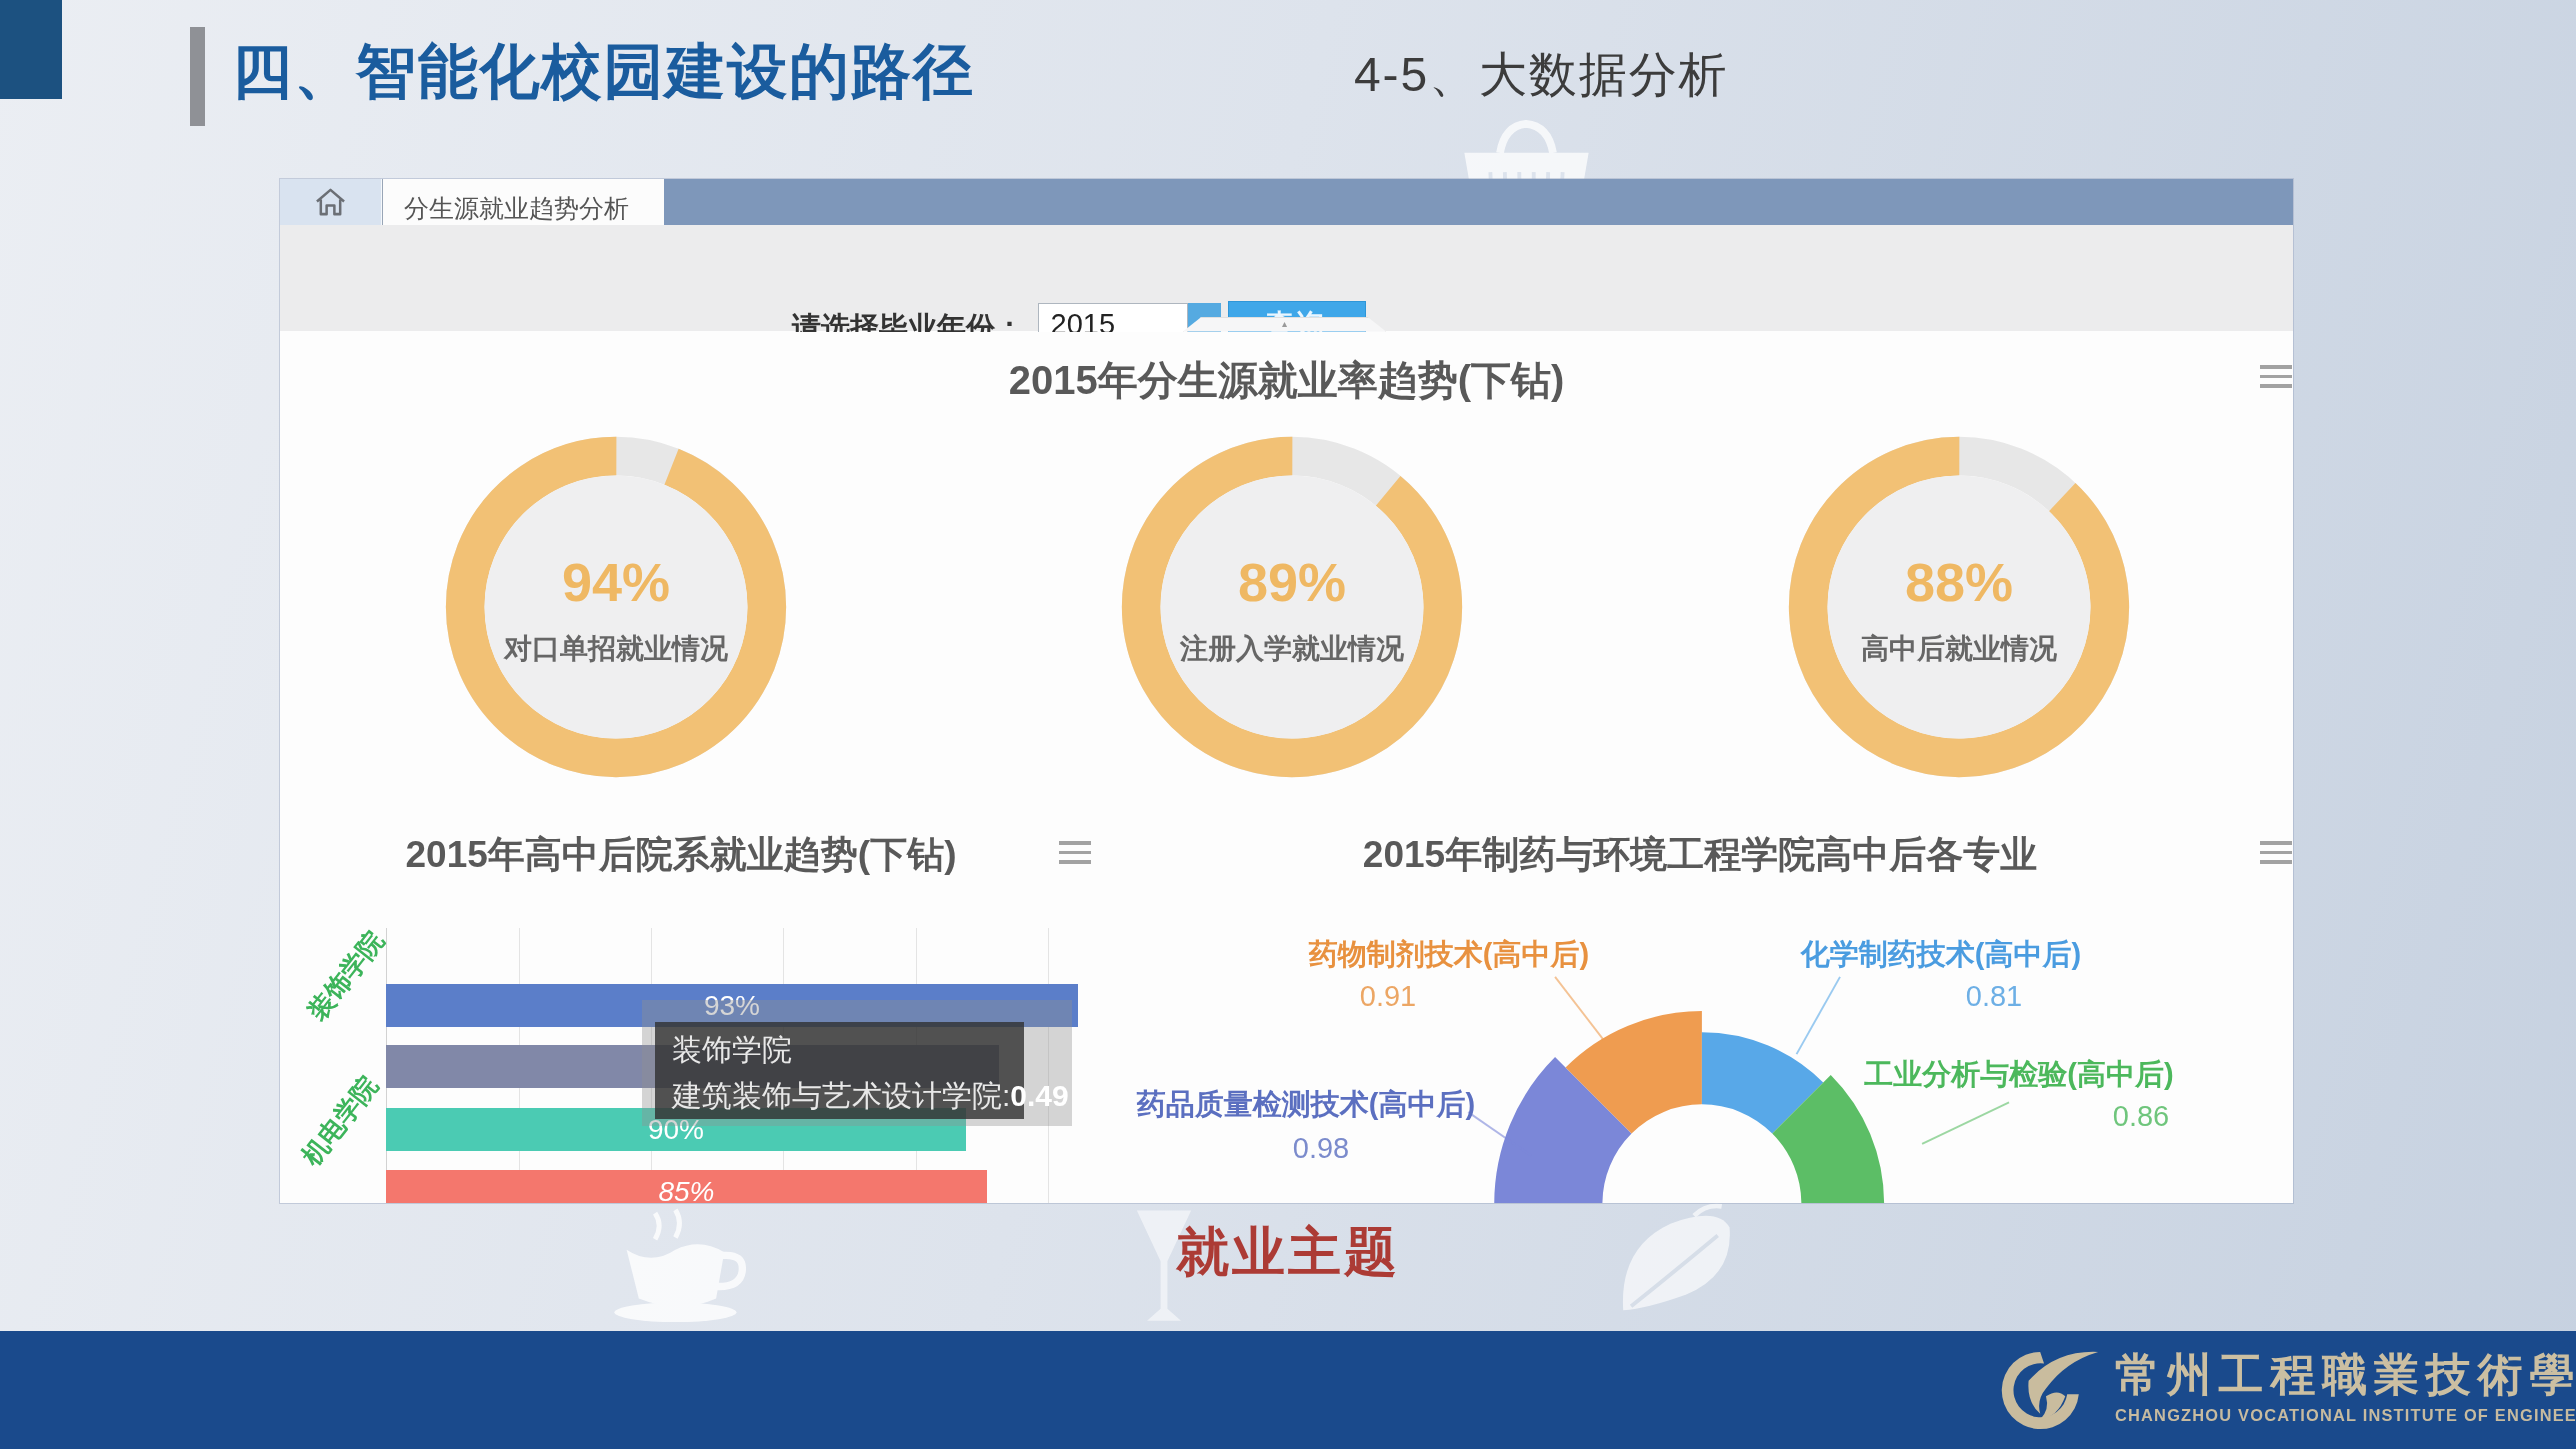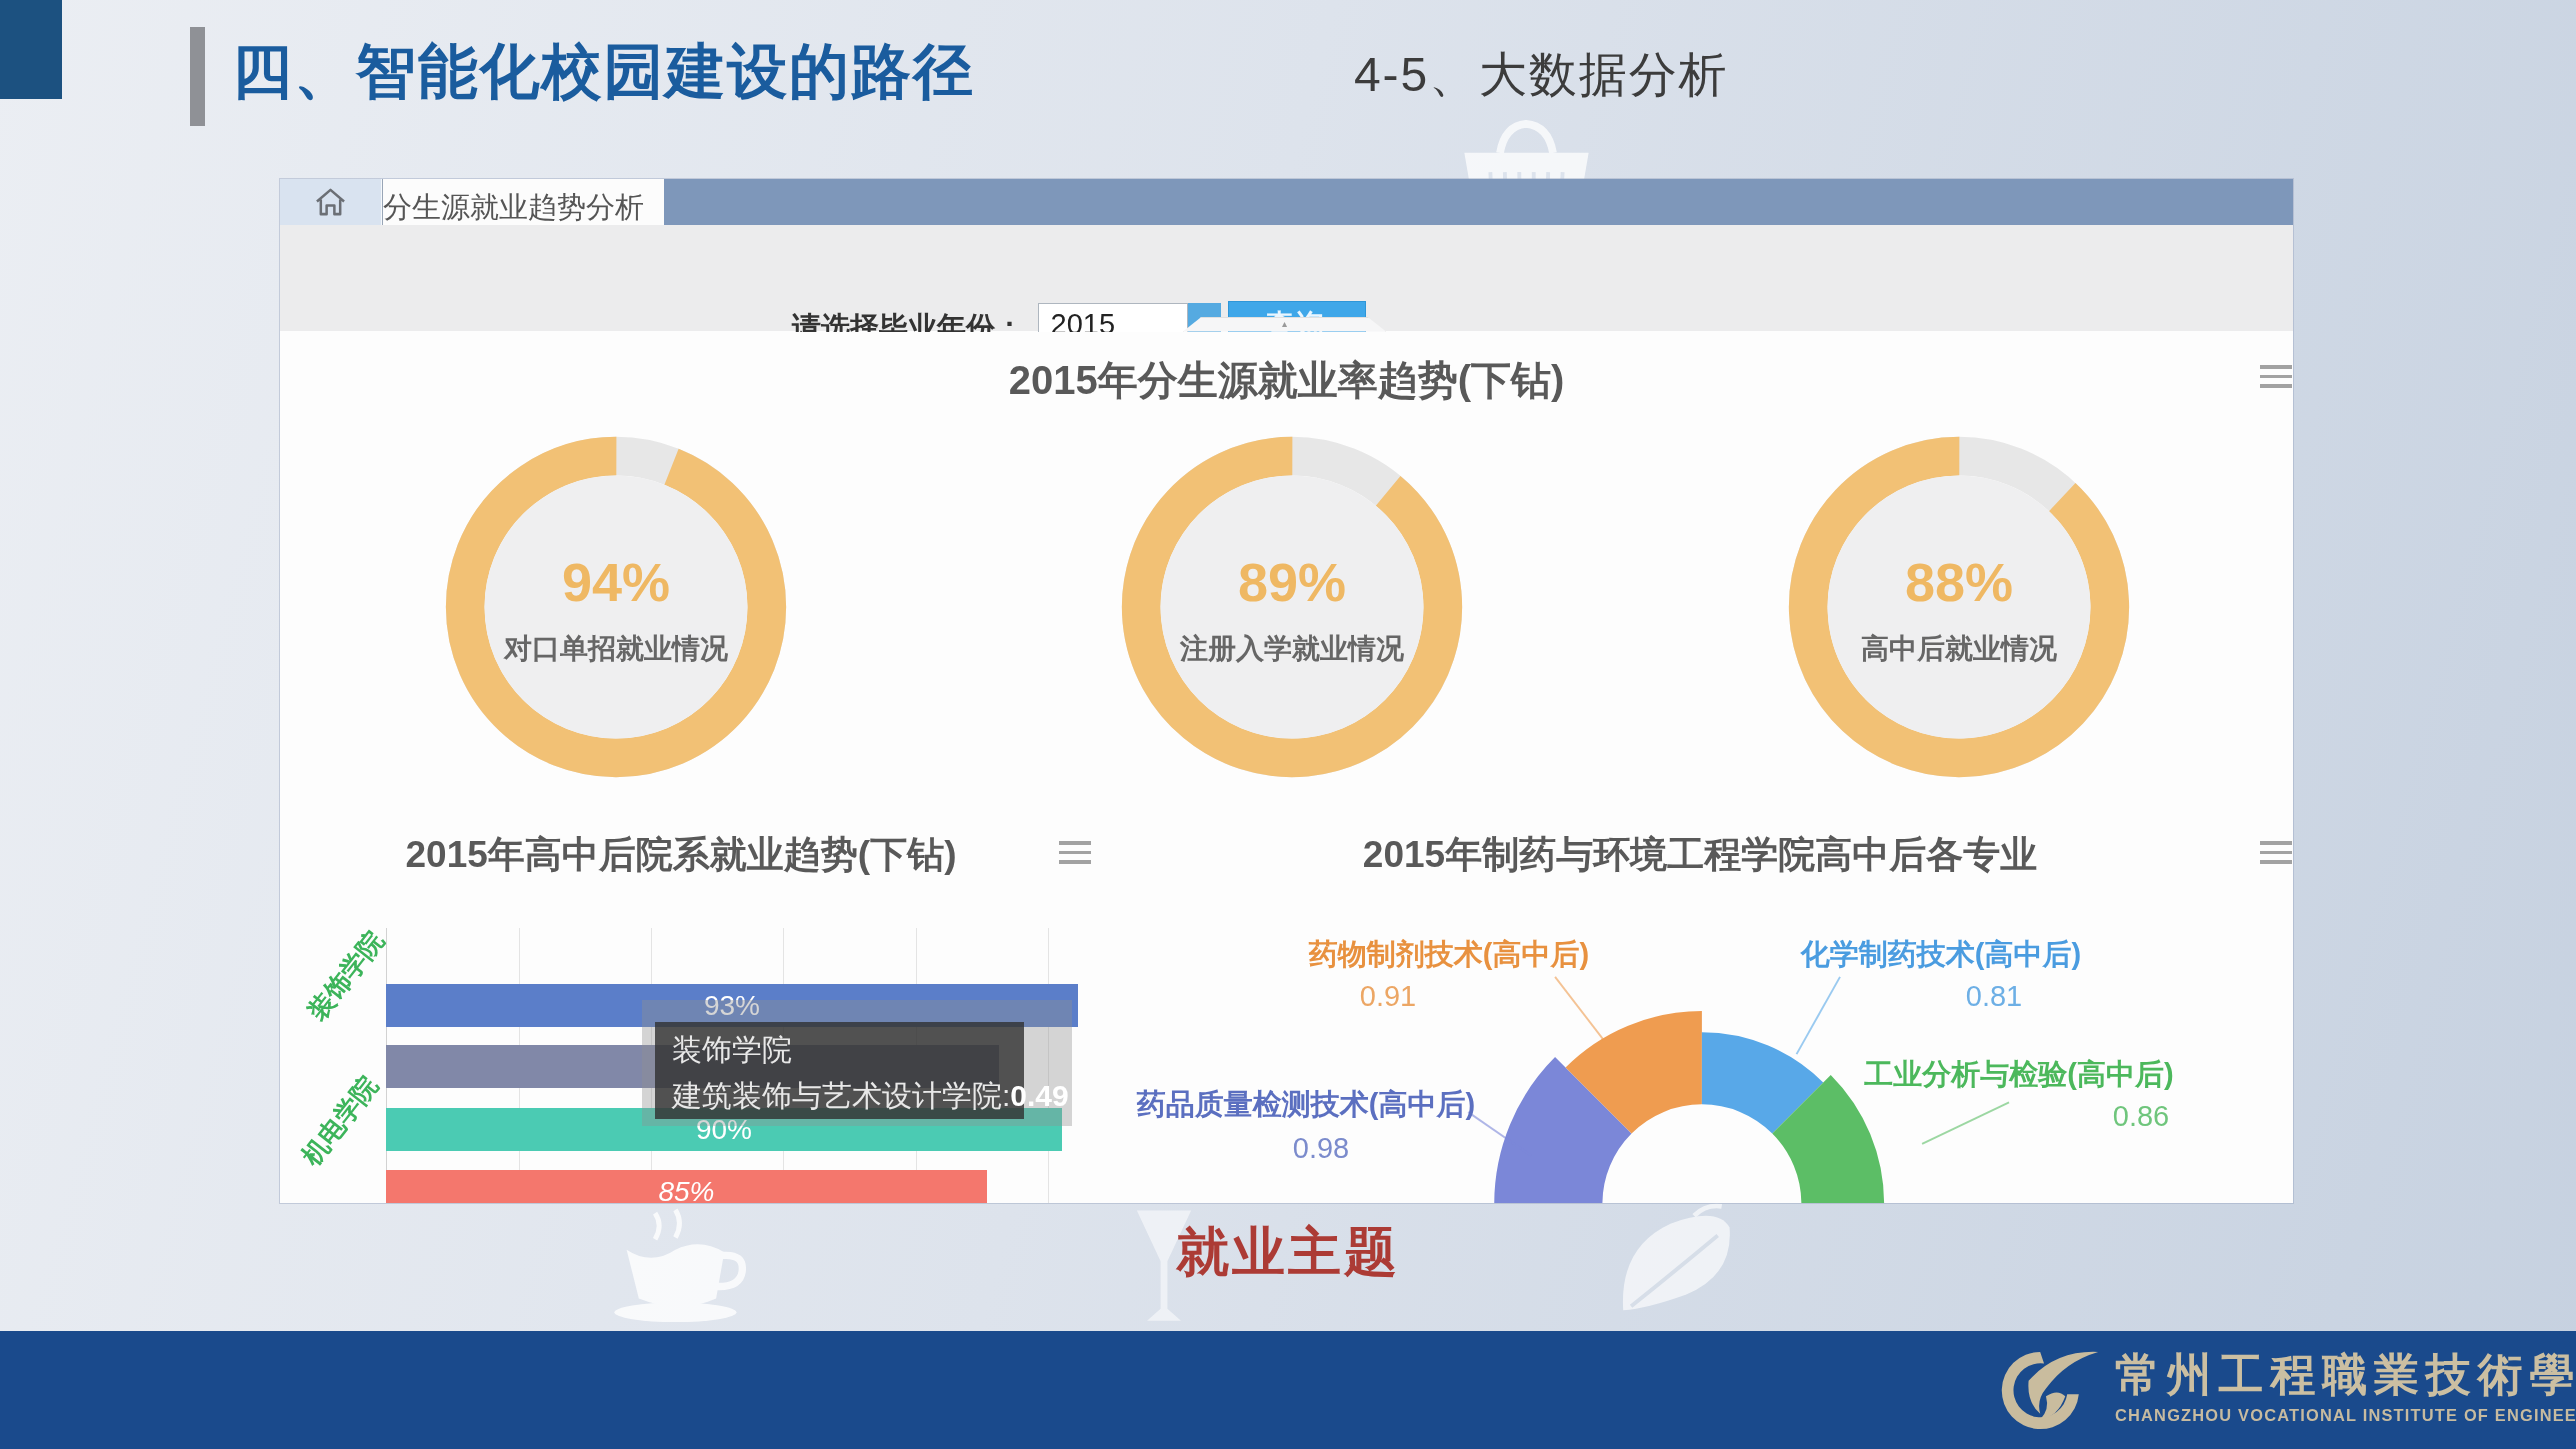--- a/index.html
+++ b/index.html
@@ -14,21 +14,21 @@
   .slide-subtitle{ position:absolute; left:1354px; top:43px; font-size:48px; color:#3C3C3C; letter-spacing:1.9px; }
 
   
   .wm{ position:absolute; opacity:.7; }
 
   
   .dashboard{ position:absolute; left:280px; top:179px; width:2013px; height:1024px;
               background:#FDFDFD; box-shadow:0 0 0 1px rgba(150,165,190,.45); }
   .tabbar{ position:absolute; left:0; top:0; width:100%; height:46px; display:flex; }
   .home-cell{ width:102px; height:46px; background:#D9E3F0; display:flex; align-items:center; justify-content:center; border-right:1.9px solid #F5F8FB; cursor:pointer; }
-  .tab-active{ width:282px; height:58px; background:#FCFCFC; border-left:1px solid #98A5B6; color:#555; font-size:29px; display:flex; align-items:center; }
+  .tab-active{ width:282px; height:58px; background:#FCFCFC; border-left:1px solid #98A5B6; color:#555; font-size:25px; display:flex; align-items:center; padding-left:21px; }
   .tab-rest{ flex:1; background:#7E97BA; }
   .filterbar{ position:absolute; left:0; top:46px; width:100%; height:106px; background:#ECECED; }
   .filter-label{ position:absolute; right:1269px; top:83px; font-size:29px; font-weight:bold; color:#333; }
   .year-input{ position:absolute; left:758px; top:78px; width:150px; height:42px; border:1px solid #AEB6BF; background:#fff; font-size:29px; color:#222; padding-left:11.6px; font-family:"Liberation Sans","DejaVu Sans",sans-serif; }
   .year-arrow{ position:absolute; left:908px; top:78px; width:33px; height:42px; background:#55AAE1; color:#fff; font-size:14.5px; display:flex; align-items:center; justify-content:center; cursor:pointer; }
   .query-btn{ position:absolute; left:948px; top:76px; width:138px; height:46px; background:#3FA7E9; border:1px solid #2E96D8; color:#EAF6FF; font-size:27px; font-weight:bold; letter-spacing:3.9px; cursor:pointer; }
   .collapse-tab{ position:absolute; left:903px; top:138px; width:203px; height:14.5px; background:#F6F6F7; border:1px solid #E0E0E0; border-bottom:none;
                  clip-path:polygon(0 100%,9% 0,91% 0,100% 100%); text-align:center; font-size:8.7px; color:#9A9A9A; line-height:12.6px; cursor:pointer; }
   .dash-content{ position:absolute; left:0; top:153px; width:2013px; height:871px; background:#FDFDFD; overflow:hidden; }
 
@@ -183,21 +183,21 @@
         <div class="cat-label" style="left:60px; top:193px;">机电学院</div>
       <div class="gridline" style="left: 239px;"></div>
           <div class="gridline" style="left: 371px;"></div>
           <div class="gridline" style="left: 503px;"></div>
           <div class="gridline" style="left: 636px;"></div>
           <div class="gridline" style="left: 768px;"></div>
           <div class="bar" style="top: 56px; width: 692px; background: rgb(91, 126, 201);">
             <span>93%</span>
           </div>
           <div class="bar" style="top: 117px; width: 613px; background: rgb(129, 136, 168);"></div>
-          <div class="bar" style="top: 180px; width: 676px; background: rgb(75, 203, 179);">
+          <div class="bar" style="top: 180px; width: 580px; background: rgb(75, 203, 179);">
             <span>90%</span>
           </div>
           <div class="bar" style="top: 242px; width: 601px; background: rgb(244, 119, 109); font-style: italic;">
             <span>85%</span>
           </div>
         </div>
       <div class="bar-tooltip-outer">
         <div class="bar-tooltip">
           <div class="l1">装饰学院</div>
           <div class="l2"><span>建筑装饰与艺术设计学院:</span><b>0.49</b></div>

